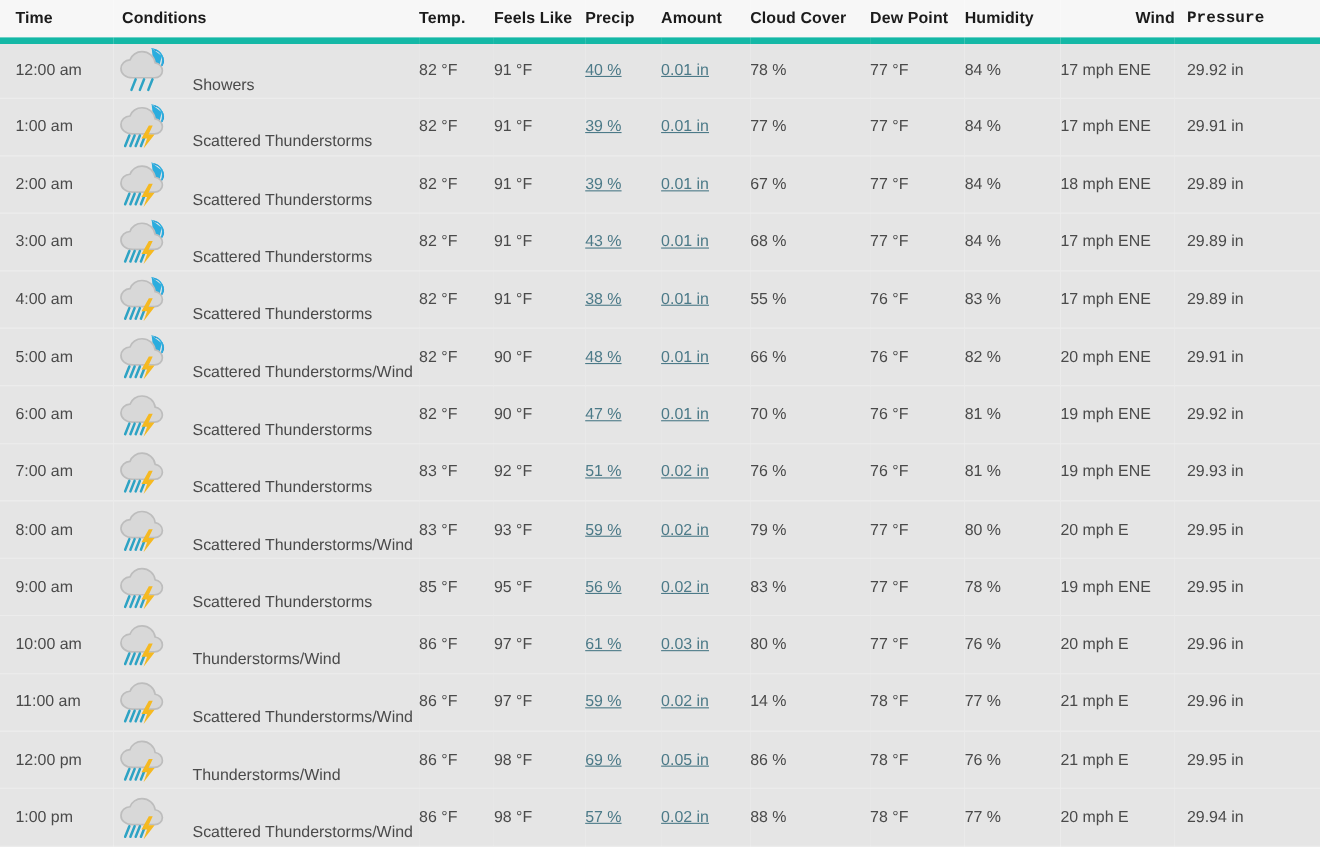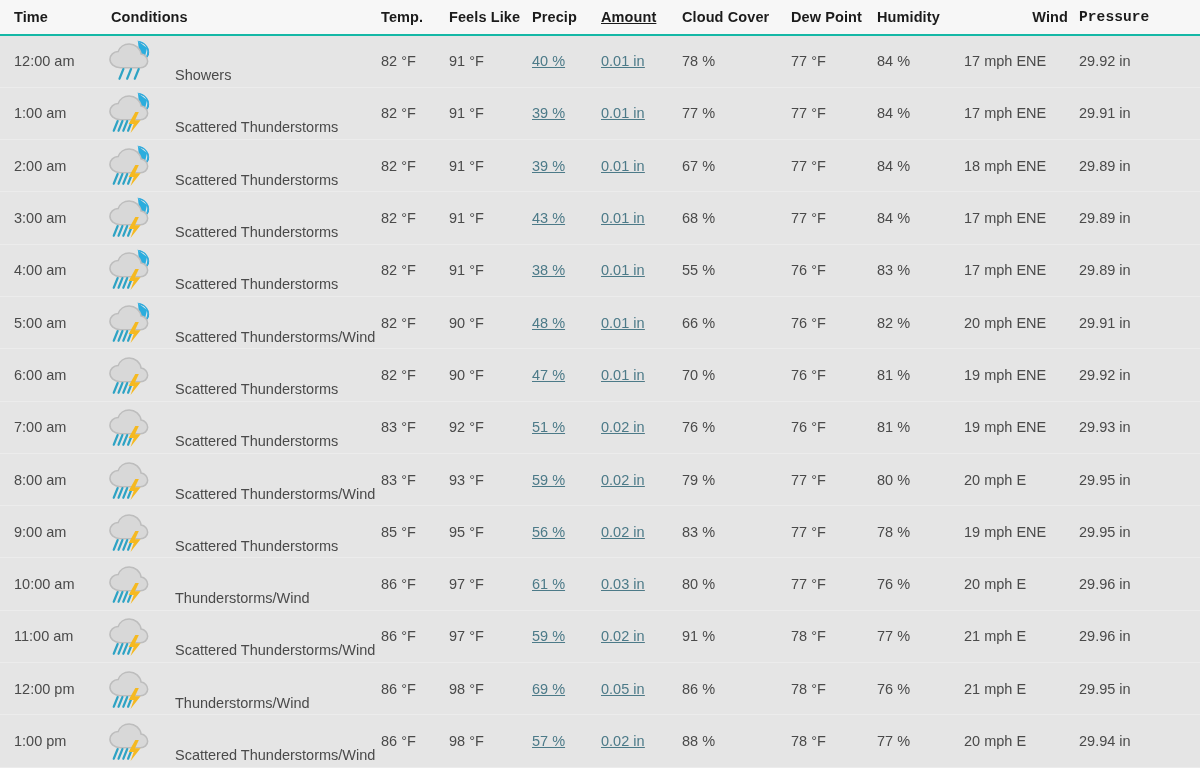--- a/index.html
+++ b/index.html
@@ -29,21 +29,21 @@
   }
   thead th {
     font-weight: bold;
     font-size: 14.5px;
     color: #1b1b1b;
     text-align: left;
     padding: 0 0 0 0;
     height: 34px;
     vertical-align: middle;
     white-space: nowrap;
-    border-bottom: 2px solid #14b8a6;
+    border-bottom: 6px solid #14b8a6;
     letter-spacing: 0.1px;
   }
 
   
   tbody tr {
     height: 52.3px;
   }
   tbody tr.alt {
     background: #e5e5e5;
   }
@@ -59,21 +59,21 @@
     border-bottom: 1px solid #ececec;
     padding: 0;
   }
 
   
   .c-time      { width: 103px; padding-left: 14px !important; }
   .c-cond      { width: 278px; }
   .c-temp      { width: 68px;  }
   .c-feels     { width: 83px;  }
   .c-precip    { width: 69px;  }
-  .c-amount    { width: 81px; text-decoration: underline;  }
+  .c-amount    { width: 81px;  }
   .c-cloud     { width: 109px; }
   .c-dew       { width: 86px;  }
   .c-hum       { width: 87px;  }
   .c-wind      { width: 104px; }
   .c-press     { width: 132px; }
 
   th.c-time   { padding-left: 14px !important; }
   th.c-cond   { padding-left: 8px  !important; }
   th.c-temp   { padding-left: 0px; }
   th.c-feels  { padding-left: 0px; }
@@ -472,21 +472,21 @@
                 <path d="M29.5 22 L22.5 34.5 L27.8 34.5 L24.5 44 L35 30.5 L29.2 30.5 L33.2 22 Z" fill="#f5b921"></path>
               </svg>
             </span>
             <span class="cond-text">Scattered Thunderstorms/Wind</span>
           </div>
         </td>
         <td class="c-temp">86 °F</td>
         <td class="c-feels">97 °F</td>
         <td class="c-precip"><a class="wx-link" href="#">59 %</a></td>
         <td class="c-amount"><a class="wx-link" href="#">0.02 in</a></td>
-        <td class="c-cloud">91 %</td>
+        <td class="c-cloud">14 %</td>
         <td class="c-dew">78 °F</td>
         <td class="c-hum">77 %</td>
         <td class="c-wind">21 mph E</td>
         <td class="c-press">29.96 in</td>
       </tr>
       <tr class="plain">
         <td class="c-time">12:00 pm</td>
         <td class="c-cond">
           <div class="cond-wrap">
             <span>

